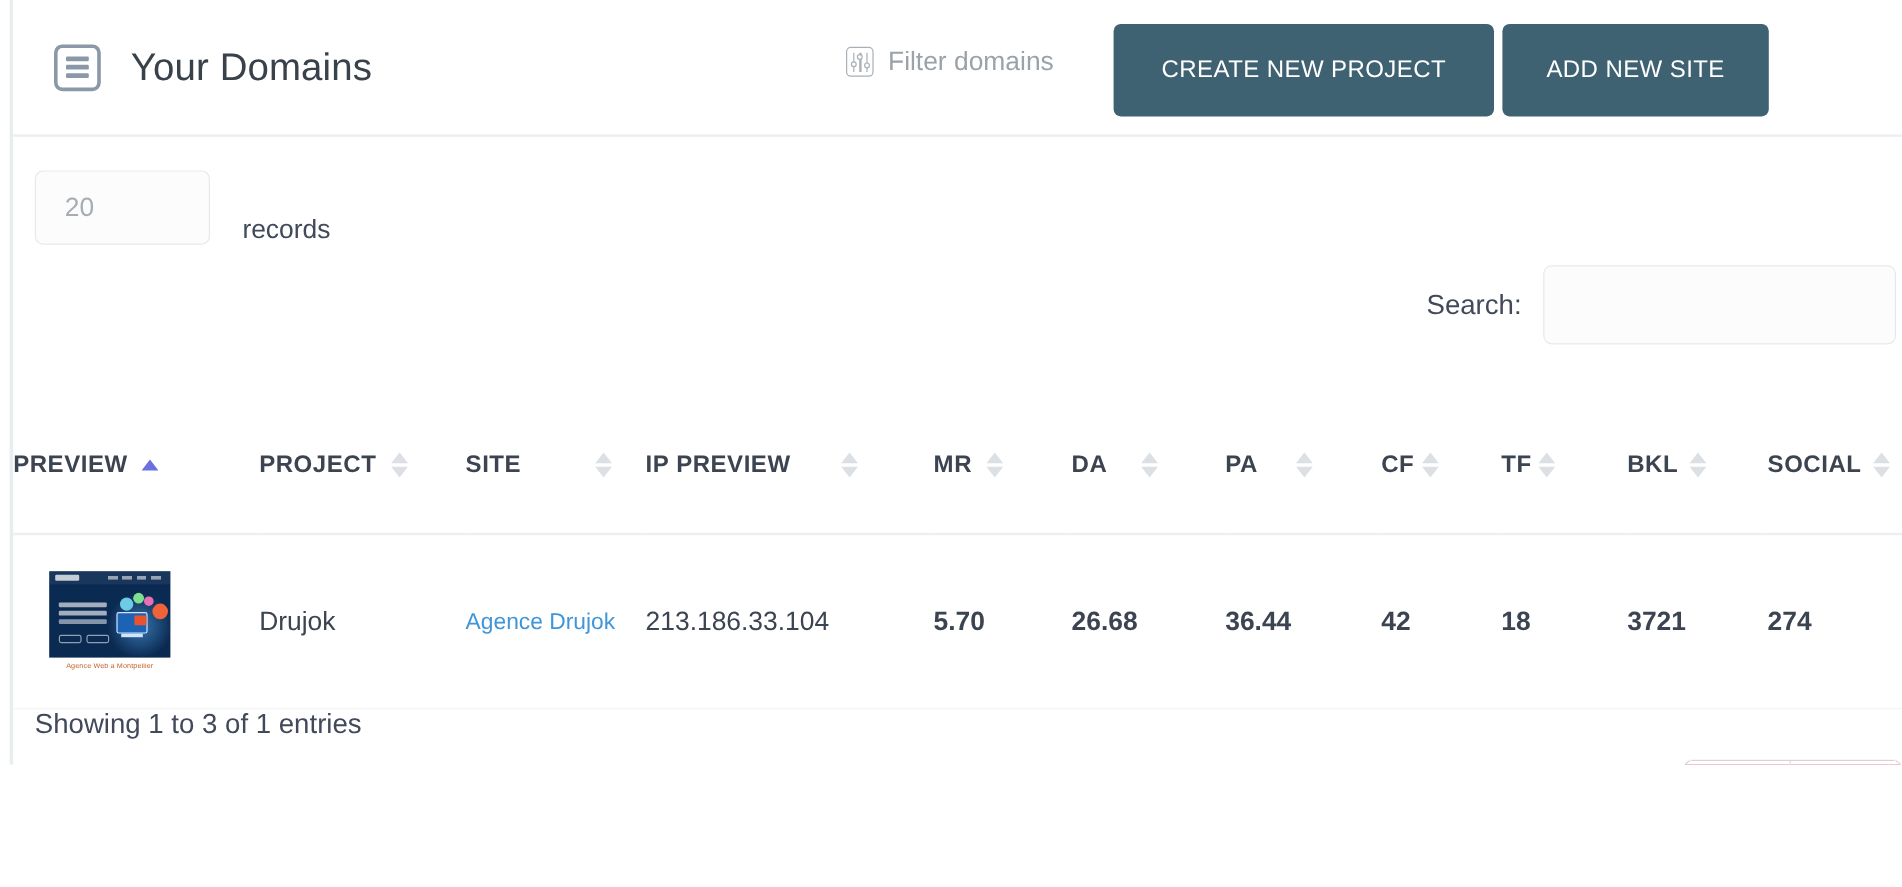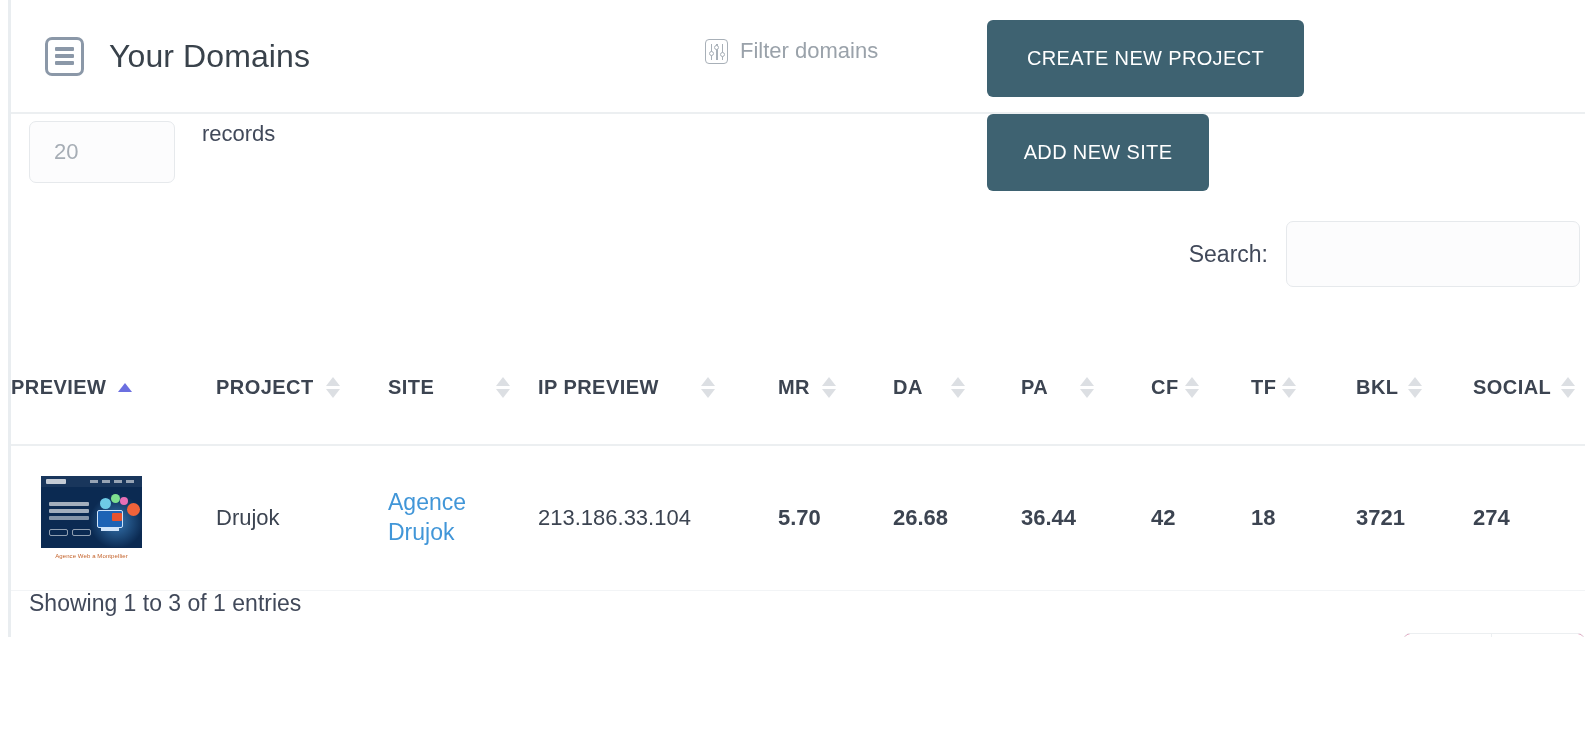--- a/index.html
+++ b/index.html
@@ -120,25 +120,24 @@
 
   .filter-label {
     margin-left: 12px;
     font-size: 22px;
     color: #9aa2aa;
     font-weight: 400;
   }
 
   .header-buttons {
     position: absolute;
-    left: 976px;
+    left: 917px;
     top: 20px;
     display: flex;
-    gap: 17px;
-    flex-direction: column;
+    gap: 7px;
   }
 
   .btn {
     background: #3e6271;
     color: #ffffff;
     border: none;
     border-radius: 6px;
     font-family: "Liberation Sans", sans-serif;
     font-size: 20px;
     font-weight: 400;
@@ -151,23 +150,23 @@
     justify-content: center;
     white-space: nowrap;
   }
   .btn.create { width: 317px; }
   .btn.addsite { width: 222px; }
 
   
   .records-row {
     position: absolute;
     left: 29px;
-    top: 121px;
-    display: flex;
-    align-items: flex-start;
+    top: 142px;
+    display: flex;
+    align-items: flex-end;
   }
 
   .records-input {
     width: 146px;
     height: 62px;
     border: 1.5px solid #e6e9ec;
     border-radius: 7px;
     background: #fcfcfd;
     font-family: "Liberation Sans", sans-serif;
     font-size: 22px;
@@ -267,21 +266,21 @@
     font-size: 22px;
     color: #3c4451;
   }
 
   .cell-num { font-weight: 700; font-size: 23px; color: #3c4451; }
   .cell-plain { font-weight: 400; font-size: 23px; color: #4a515c; }
   .cell-proj { font-weight: 400; font-size: 23px; color: #4a515c; }
 
   .site-link {
     color: #4196d8;
-    font-size: 23px;
+    font-size: 19px;
     text-decoration: none;
     line-height: 1.28;
     display: inline-block;
     cursor: pointer;
   }
 
   
   .thumb {
     width: 101px;
     height: 72px;

